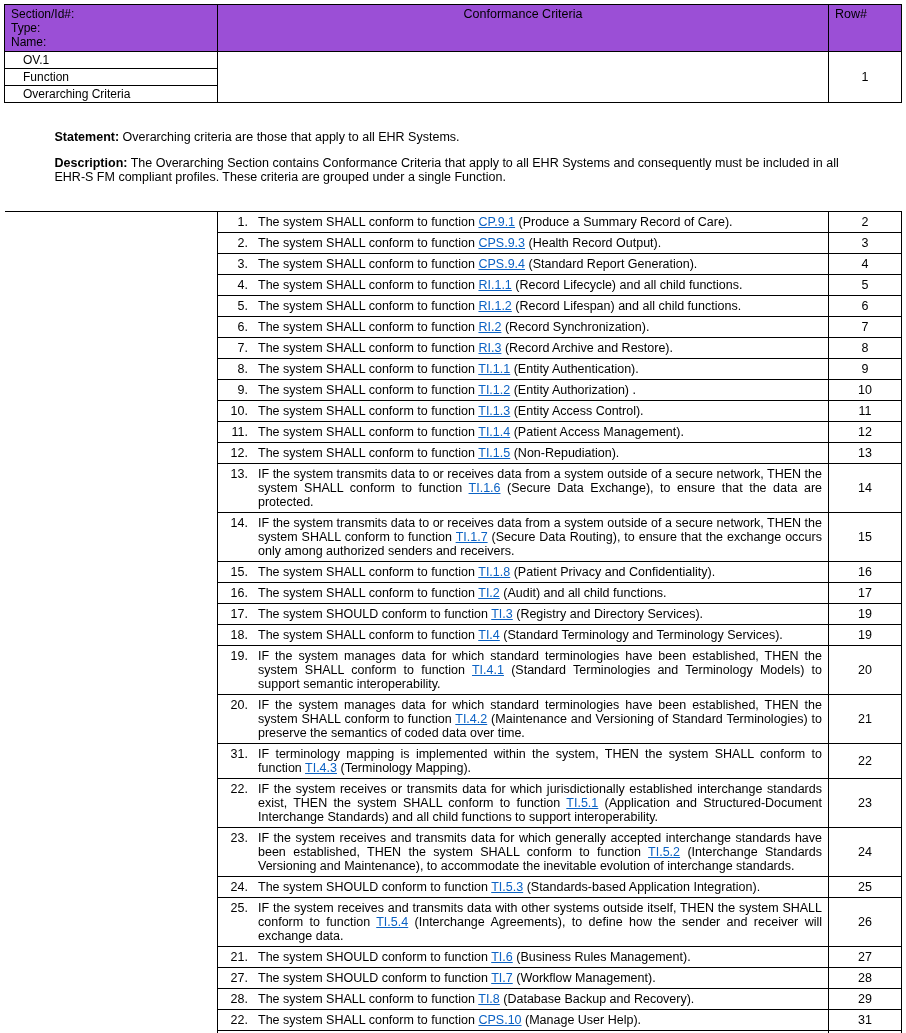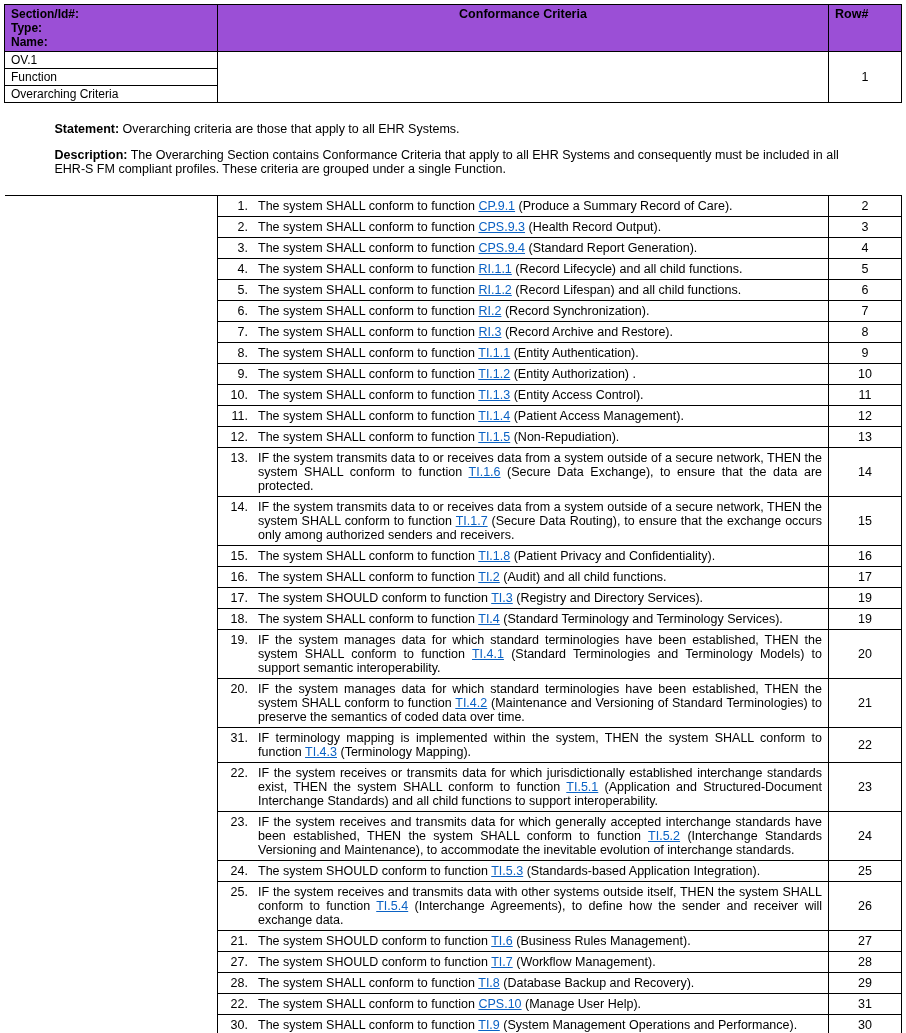--- a/index.html
+++ b/index.html
@@ -1,24 +1,24 @@
 <!DOCTYPE html>
 <html><head>
 <meta charset="utf-8">
 <style>
   body{margin:0;padding:4px;font-family:Arial,Helvetica,sans-serif;font-size:12.5px;color:#000;background:#fff}
   table{border-collapse:collapse;width:898px}
   td,th{border:1px solid #000;vertical-align:top}
-  .hdr{background:#9b4fd6;font-weight:bold}
+  .hdr{background:#9b4fd6;font-weight:normal}
   .hdr td{padding:2px 6px}
   .lbl{width:200px;font-size:12px}
   .crit-h{width:630px;text-align:center;padding:10px 6px}
   .row-h{width:60px;text-align:left}
-  .sect{padding:1px 6px;font-size:12px}
-  .stmt{border-left:none;border-right:none;padding:6px 50px;font-size:12.5px}
+  .sect{padding:1px 18px;font-size:12px}
+  .stmt{border-left:none;border-right:none;padding:14px 50px;font-size:12.5px}
   .stmt b{font-weight:bold}
   .spacer{width:200px;border:none}
   .num{width:26px;text-align:right;padding:3px 4px;border-right:none}
   .txt{padding:3px 6px;border-left:none;text-align:justify}
   .txt a{color:#0b62c4;}
   .rownum{text-align:center;vertical-align:middle;padding:3px 4px}
 </style>
 </head>
 <body>
 

